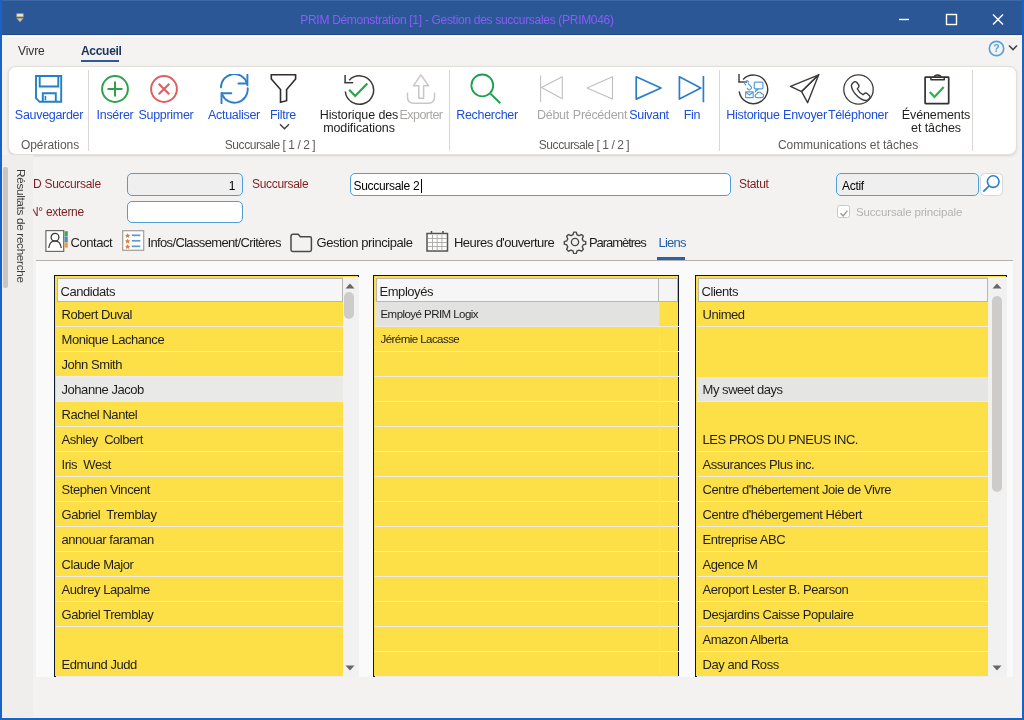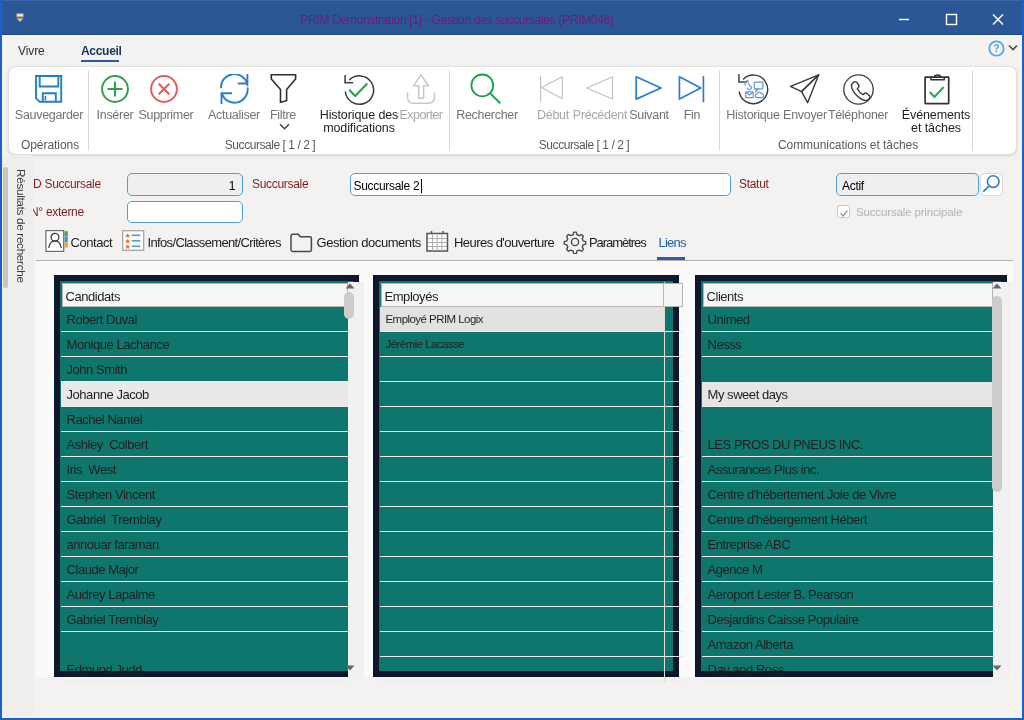--- a/index.html
+++ b/index.html
@@ -1,47 +1,47 @@
 <!DOCTYPE html>
 <html><head>
 <meta charset="utf-8">
 <style>
 * { margin:0; padding:0; box-sizing:border-box; }
 html,body { width:1024px; height:720px; overflow:hidden; }
 body { font-family:"Liberation Sans", sans-serif; position:relative; background:#f3f2f1; }
 .abs { position:absolute; }
 
 #titlebar { left:0; top:0; width:1024px; height:35px; background:#2b5797; border-top:1px solid #3e68a4; border-bottom:1px solid #224b85; }
-#titletext { left:0; width:914px; top:13px; text-align:center; color:#701a75; font-size:12px; letter-spacing:-0.3px; }
+#titletext { left:0; width:914px; top:13px; text-align:center; color:#8b5cf6; font-size:12px; letter-spacing:-0.3px; }
 #borderL { left:0; top:0; width:2px; height:720px; background:#1a63c6; }
 #borderR { right:0; top:0; width:2px; height:720px; background:#1a63c6; }
 #borderB { left:0; bottom:0; width:1024px; height:2.5px; background:#1a63c6; }
 #menubar { left:2px; top:36px; width:1020px; height:30px; background:#f4f3f2; border-top:1.2px solid #fefefe; }
 .menuitem { top:44px; font-size:12px; color:#33302e; letter-spacing:-0.1px; }
 #accueil { font-weight:bold; color:#19355e; letter-spacing:-0.3px; }
 #accueil-line { background:#2b5aa0; height:2.2px; }
 
 #ribbon { left:8px; top:66px; width:1009px; height:89px; background:#fff; border:1px solid #e2e0dd; border-radius:8px; box-shadow:0 1px 2.5px rgba(120,118,115,0.25); }
 .rsep { width:1px; top:70px; height:81px; background:#d9d7d4; }
-.rlabel { top:108px; font-size:12.5px; color:#737373; white-space:nowrap; transform:translateX(-50%); letter-spacing:-0.3px;}
+.rlabel { top:108px; font-size:12.5px; color:#1d4ed8; white-space:nowrap; transform:translateX(-50%); letter-spacing:-0.3px;}
 .rlabel2 { top:109px; font-size:12.5px; color:#201f1e; white-space:nowrap; text-align:center; transform:translateX(-50%); line-height:12.5px; letter-spacing:-0.1px;}
 .rlabel.dis, .rlabel2.dis { color:#a9a7a5; }
 .glabel { top:138px; font-size:12px; color:#5c5a58; white-space:nowrap; transform:translateX(-50%); letter-spacing:-0.05px;}
 
 .flabel { font-size:12px; color:#7f1d1d; white-space:nowrap; text-align:left; letter-spacing:-0.3px; }
 .finput { height:22.5px; border:1.5px solid #4f9ed6; border-radius:5px; background:#fff; font-size:12px; letter-spacing:-0.3px; color:#000; }
 .finput.dis { background:#f0eff0; }
 
 .tabtext { top:234.5px; font-size:13px; color:#1d1c1b; white-space:nowrap; letter-spacing:-0.3px;}
 #lienstext { color:#2160a8; }
 #tabsep { left:36px; top:259.5px; width:977px; height:1px; background:#b3b1af; }
 
 #content { left:36px; top:261px; width:977px; height:416px; background:#fbfafa; }
 
-.panel { background:#0f766e; border:6px solid #0f172a; }
+.panel { background:#fde047; border:1px solid #0f172a; }
 .phead { position:absolute; left:2px; top:2px; height:24px; background:#f7f6f6; border:1px solid #b8b6b4; font-size:13px; color:#201f1e; padding:4.5px 0 0 2.5px; letter-spacing:-0.45px; }
 .prow { position:absolute; left:1px; font-size:13px; color:#201f1e; padding:4.5px 0 0 5.5px; height:25px; border-bottom:1px solid #eceBea; white-space:nowrap; letter-spacing:-0.45px; }
 .prow.sel { background:#e5e5e4; }
 .sbar { position:absolute; background:#f1f1f1; }
 .sthumb { position:absolute; background:#cdcccb; border-radius:8px; }
 
 #sidebar { left:2px; top:155px; width:31px; height:562px; background:#efeeed; }
 #sidepill { left:2.5px; top:166.5px; width:5.5px; height:121.5px; background:#c8c6c4; border-radius:2px; }
 #sidetext { left:13.5px; top:168.5px; font-size:11.8px; color:#3d3b39; writing-mode:vertical-rl; letter-spacing:-0.35px; }
 </style>
@@ -275,21 +275,21 @@
 </g>
   </svg>
 <svg class="abs" style="left:563px;top:230px" width="24" height="24" viewBox="0 0 26 26">
 <g transform="scale(0.93)" transform-origin="13 13">
 <path d="M11.5 1.5 h3 l0.8 3.1 a7.6 7.6 0 0 1 2.3 1 l3-1.3 2.1 2.1 -1.3 3 a7.6 7.6 0 0 1 1 2.3 l3.1 0.8 v3 l-3.1 0.8 a7.6 7.6 0 0 1 -1 2.3 l1.3 3 -2.1 2.1 -3-1.3 a7.6 7.6 0 0 1 -2.3 1 l-0.8 3.1 h-3 l-0.8-3.1 a7.6 7.6 0 0 1 -2.3-1 l-3 1.3 -2.1-2.1 1.3-3 a7.6 7.6 0 0 1 -1-2.3 l-3.1-0.8 v-3 l3.1-0.8 a7.6 7.6 0 0 1 1-2.3 l-1.3-3 2.1-2.1 3 1.3 a7.6 7.6 0 0 1 2.3-1 Z" fill="none" stroke="#4a4846" stroke-width="1.6" stroke-linejoin="round"></path>
 <circle cx="13" cy="13" r="4.2" fill="none" stroke="#4a4846" stroke-width="1.6"></circle>
 </g>
   </svg>
 <div class="abs tabtext" style="left:70.5px;letter-spacing:-0.45px">Contact</div>
 <div class="abs tabtext" style="left:147.5px;letter-spacing:-0.65px">Infos/Classement/Critères</div>
-<div class="abs tabtext" style="left:316.5px;letter-spacing:-0.45px">Gestion documents</div>
+<div class="abs tabtext" style="left:316.5px;letter-spacing:-0.45px">Gestion principale</div>
 <div class="abs tabtext" style="left:454px;letter-spacing:-0.55px">Heures d'ouverture</div>
 <div class="abs tabtext" style="left:589px;letter-spacing:-1.05px">Paramètres</div>
 <div class="abs tabtext" id="lienstext" style="left:658.5px;letter-spacing:-0.8px">Liens</div>
 <div class="abs" style="left:657px;top:257px;width:27.5px;height:3px;background:#2b5fa8"></div>
 <div class="abs" id="tabsep"></div>
 <div class="abs" id="content"></div>
 
 <div class="abs" id="sidebar"></div>
 <div class="abs" id="sidepill"></div>
 <div class="abs" id="sidetext">Résultats de recherche</div>
@@ -330,21 +330,20 @@
 <div class="prow" style="top:301px;width:304px"></div>
 <div class="prow" style="top:326px;width:304px"></div>
 <div class="prow" style="top:351px;width:304px"></div>
 <div class="prow" style="top:376px;width:304px"></div>
 <div style="position:absolute;left:285px;top:1px;width:1px;height:400px;background:#dddcdb"></div>
 <div style="position:absolute;left:285px;top:2px;width:19px;height:24px;background:#f6f5f5;border:1px solid #b8b6b4;border-left:none"></div>
 </div>
 <div class="abs panel" style="left:695px;top:275px;width:312px;height:402px">
 <div class="phead" style="width:290px">Clients</div>
 <div class="prow" style="top:26px;width:291px">Unimed</div>
-<div class="prow" style="top:51px;width:291px">Nesss</div>
 <div class="prow sel" style="top:101px;width:291px">My sweet days</div>
 <div class="prow" style="top:151px;width:291px">LES PROS DU PNEUS INC.</div>
 <div class="prow" style="top:176px;width:291px">Assurances Plus inc.</div>
 <div class="prow" style="top:201px;width:291px">Centre d'hébertement Joie de Vivre</div>
 <div class="prow" style="top:226px;width:291px">Centre d'hébergement Hébert</div>
 <div class="prow" style="top:251px;width:291px">Entreprise ABC</div>
 <div class="prow" style="top:276px;width:291px">Agence M</div>
 <div class="prow" style="top:301px;width:291px">Aeroport Lester B. Pearson</div>
 <div class="prow" style="top:326px;width:291px">Desjardins Caisse Populaire</div>
 <div class="prow" style="top:351px;width:291px">Amazon Alberta</div>

